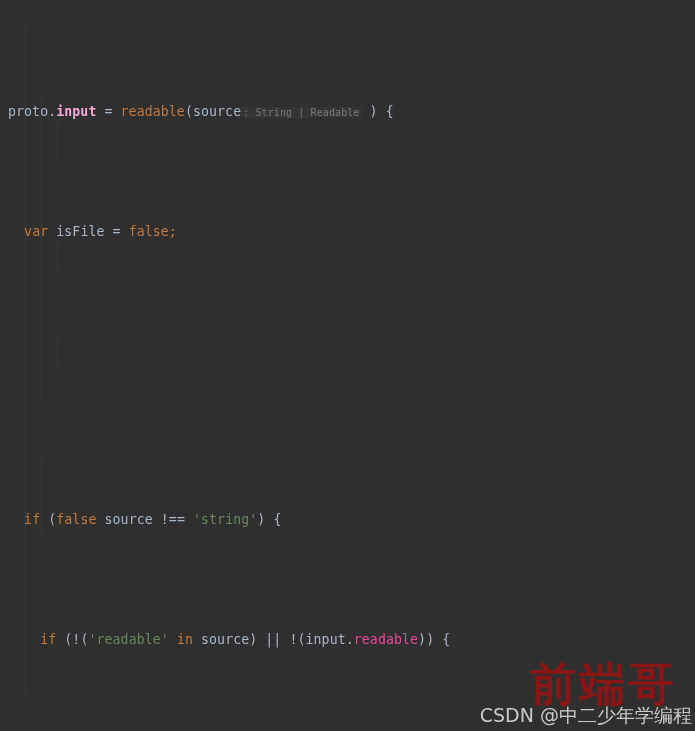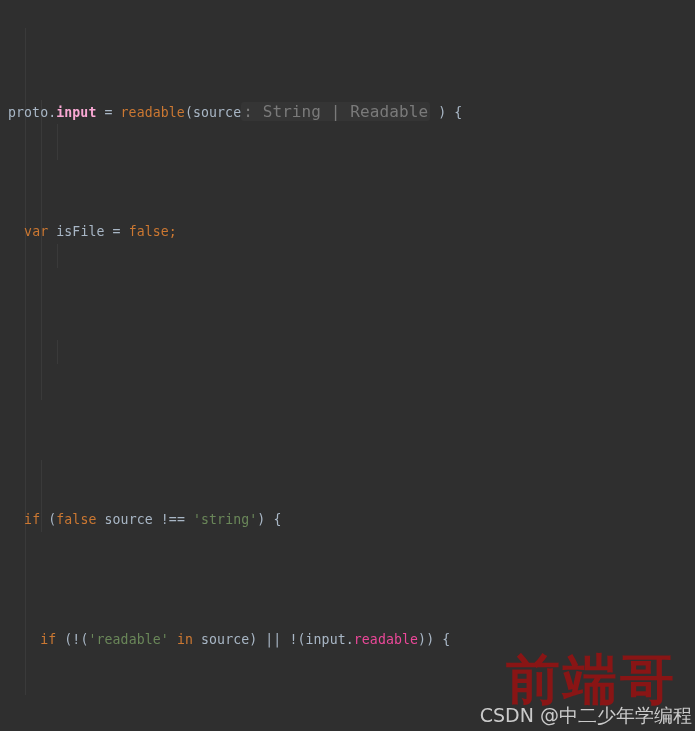--- a/index.html
+++ b/index.html
@@ -54,30 +54,30 @@
   .str     { color: #6a8759; }           
   .prop    { color: #ec4899; }
   .classn  { color: #f9a8d4; font-weight: bold; }
   .punc    { color: #a9b7c6; }
   .semi    { color: #cc7832; }
   .hint-type {
     color: #7a7a7a;
     background: #353535;
     border-radius: 3px;
     padding: 0 2px;
-    font-size: 16px;
+    font-size: 10px;
   }
 
   
   .wm-cn {
     position: absolute;
     right: 18px;
     bottom: 24px;
     font-family: "DejaVu Sans", "Liberation Sans", sans-serif;
-    font-size: 54px;
+    font-size: 46px;
     font-weight: bold;
     color: #8e1414;
     letter-spacing: 3px;
     z-index: 3;
     line-height: 1;
     opacity: 0.95;
     white-space: nowrap;
   }
   .wm-csdn {
     position: absolute;

